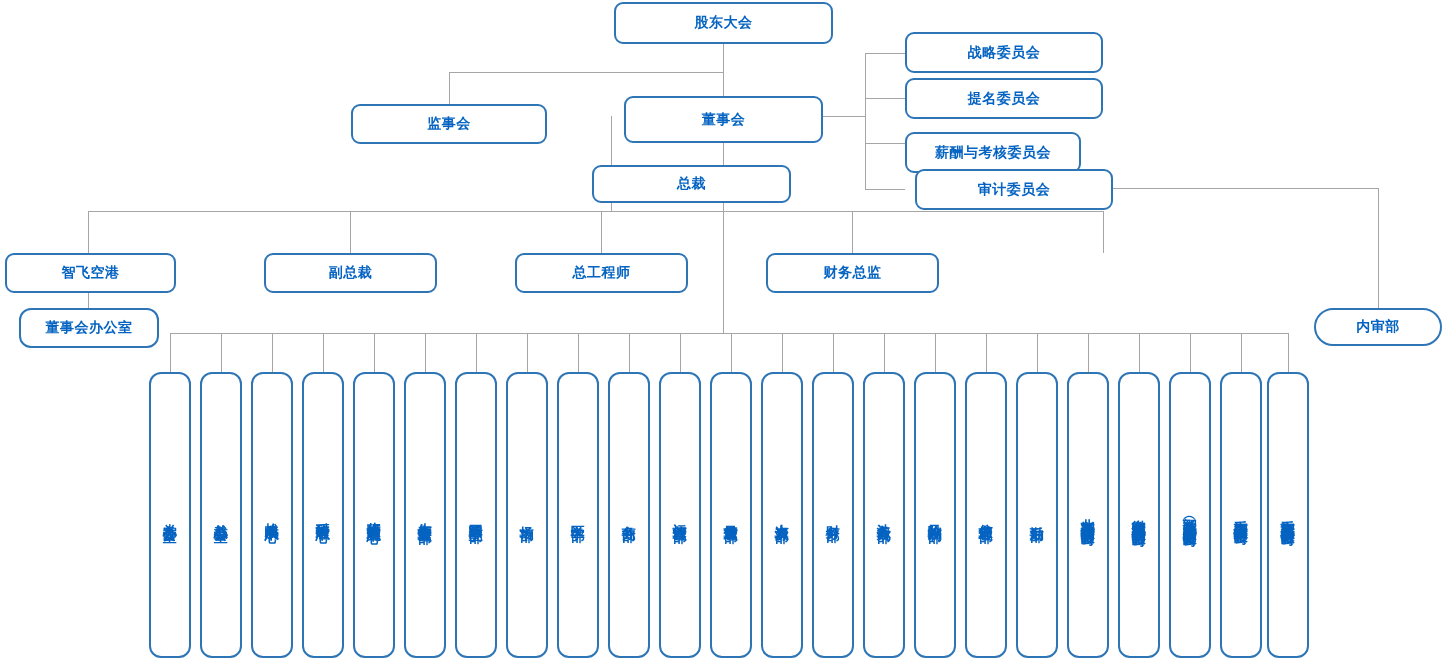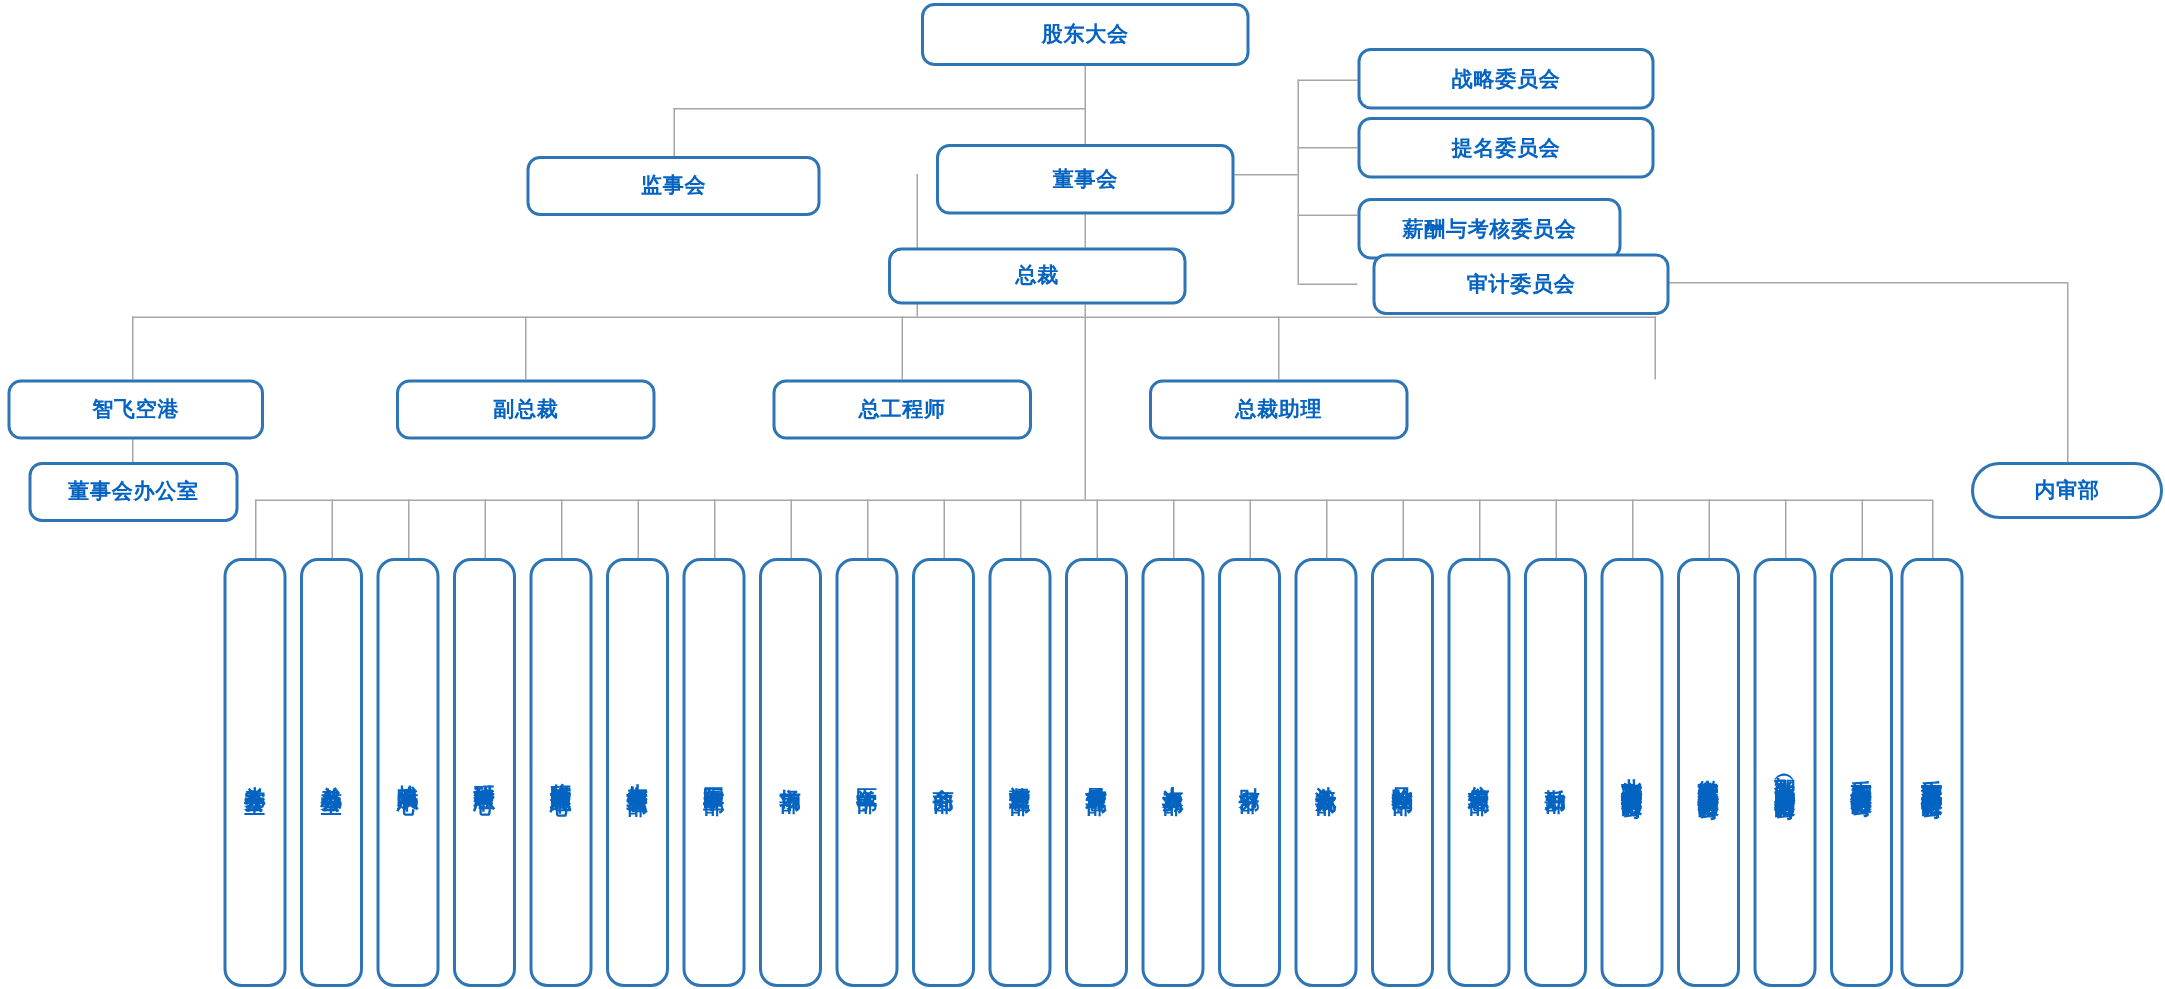--- a/index.html
+++ b/index.html
@@ -147,32 +147,32 @@
   <div class="node h" style="left:905px; top:116px; width:176px; height:41px;margin-top:16px;">
     <span>薪酬与考核委员会</span>
   </div>
   <div class="node h" style="left:905px; top:169px; width:198px; height:41px;margin-left:10px;">
     <span>审计委员会</span>
   </div>
 
   <div class="node h" style="left:5px; top:253px; width:171px; height:40px;">
     <span>智飞空港</span>
   </div>
-  <div class="node h" style="left:19px; top:308px; width:140px; height:40px;">
+  <div class="node h" style="left:19px; top:308px; width:140px; height:40px;border-radius:12px;">
     <span>董事会办公室</span>
   </div>
 
   <div class="node h" style="left:264px; top:253px; width:173px; height:40px;">
     <span>副总裁</span>
   </div>
   <div class="node h" style="left:515px; top:253px; width:173px; height:40px;">
     <span>总工程师</span>
   </div>
   <div class="node h" style="left:766px; top:253px; width:173px; height:40px;">
-    <span>总裁助理</span>
+    <span>财务总监</span>
   </div>
 
   <div class="node h" style="left:1314px; top:308px; width:128px; height:38px;border-radius:19px;">
     <span>内审部</span>
   </div>
 
   <div class="node v" style="left:149px;  top:372px; width:42px; height:286px;">
       <span class="vtxt">党委办公室</span>
     </div>
   <div class="node v" style="left:200px;  top:372px; width:42px; height:286px;">

